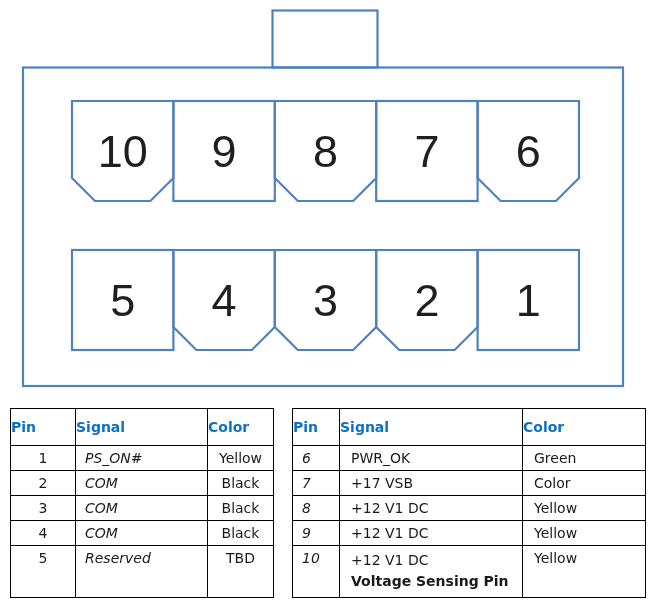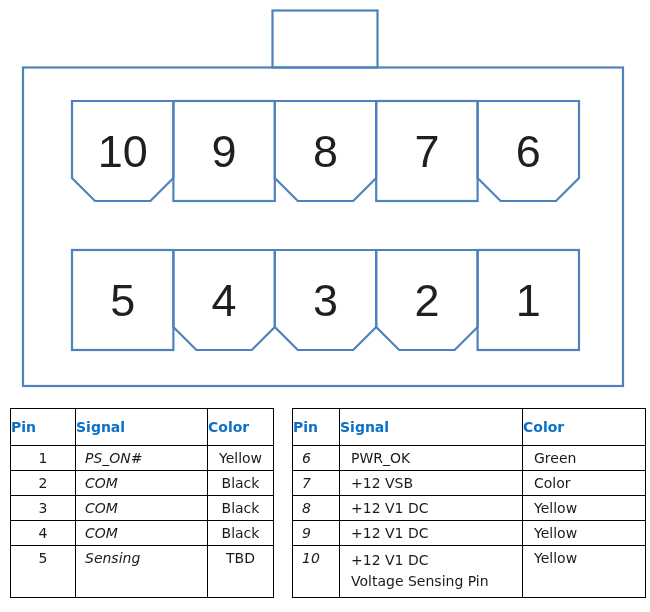--- a/index.html
+++ b/index.html
@@ -49,21 +49,21 @@
     vertical-align: middle;
     font-weight: bold;
     font-size: 14px;
     color: #0a70c8;
   }
   .pin-table td { height: 24px; vertical-align: middle; }
   .pin-table tr.tall td { height: 47px; vertical-align: top; padding-top: 4px; }
   td.c-center { text-align: center; }
   td.c-left   { text-align: left; padding-left: 9px; font-style: italic; }
   td.c-left2  { text-align: left; padding-left: 11px; margin-top: 11px; }
-  .sig-line2 { line-height: 21px; }
+  .sig-line2 { line-height: 21px; font-weight: bold; }
   .sig-line1 { line-height: 21px; }
 </style>
 </head>
 <body>
 
 <div class="canvas">
 
   <svg class="connector-svg" width="650" height="405" viewBox="0 0 650 405">
     <g fill="none" stroke="#4f81bd" stroke-width="2.2">
 
@@ -126,21 +126,21 @@
         <td class="c-left">COM</td>
         <td class="c-center">Black</td>
       </tr>
       <tr>
         <td class="c-center">4</td>
         <td class="c-left">COM</td>
         <td class="c-center">Black</td>
       </tr>
       <tr class="tall">
         <td class="c-center">5</td>
-        <td class="c-left">Sensing</td>
+        <td class="c-left">Reserved</td>
         <td class="c-center">TBD</td>
       </tr>
     </tbody>
   </table>
 
   <table class="pin-table right-table">
     <colgroup>
         <col style="width:47px">
         <col style="width:183px">
         <col style="width:123px">
@@ -153,21 +153,21 @@
       </tr>
     </thead>
     <tbody>
       <tr>
         <td class="c-left">6</td>
         <td class="c-left2">PWR_OK</td>
         <td class="c-left2">Green</td>
       </tr>
       <tr>
         <td class="c-left">7</td>
-        <td class="c-left2">+12 VSB</td>
+        <td class="c-left2">+17 VSB</td>
         <td class="c-left2">Color</td>
       </tr>
       <tr>
         <td class="c-left">8</td>
         <td class="c-left2">+12 V1 DC</td>
         <td class="c-left2">Yellow</td>
       </tr>
       <tr>
         <td class="c-left">9</td>
         <td class="c-left2">+12 V1 DC</td>

